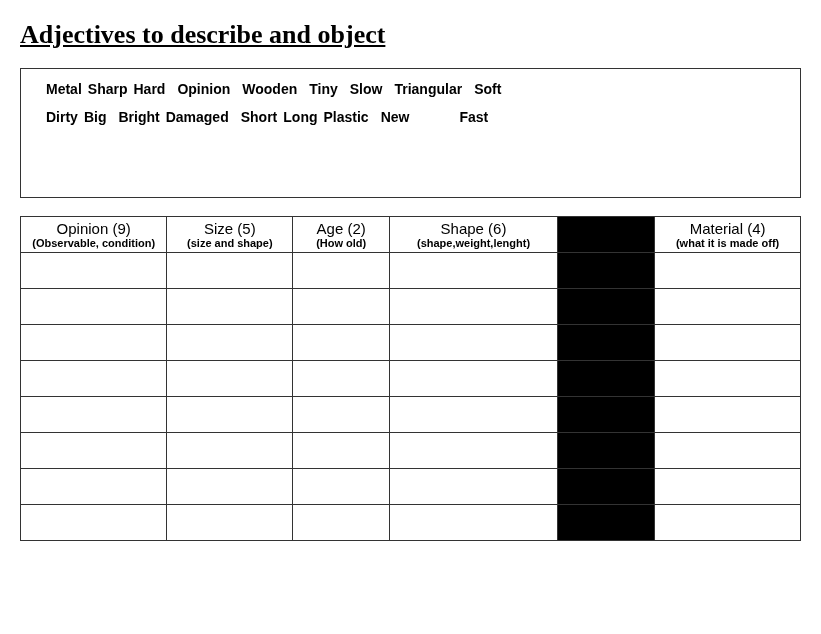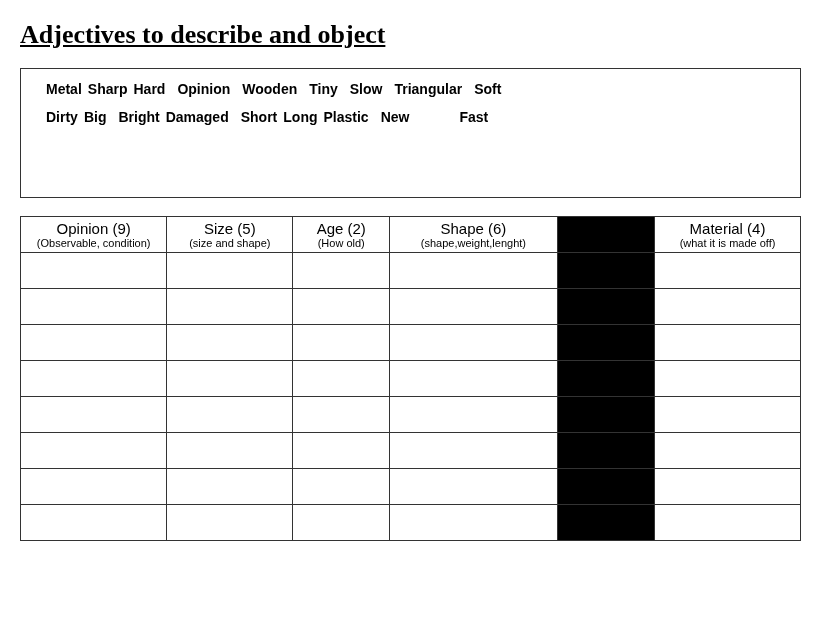--- a/index.html
+++ b/index.html
@@ -57,21 +57,21 @@
     .col-color {
       background-color: #000;
       color: #000;
     }
     .header-main {
       font-weight: normal;
       font-size: 15px;
     }
     .header-sub {
       font-size: 11px;
-      font-weight: normal;
+      font-weight: bold;
     }
     .col-opinion { width: 150px; }
     .col-size    { width: 130px; }
     .col-age     { width: 100px; }
     .col-shape   { width: 170px; }
     .col-color   { width: 100px; }
     .col-material{ width: 150px; }
   </style>
 </head>
 <body>

